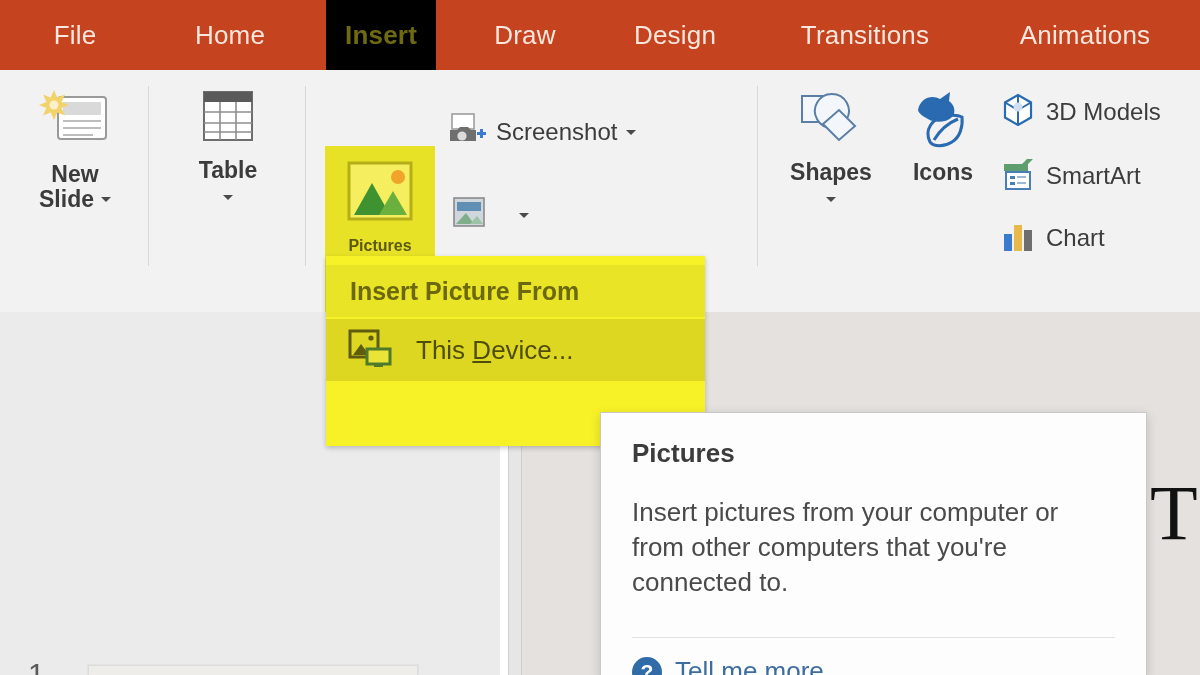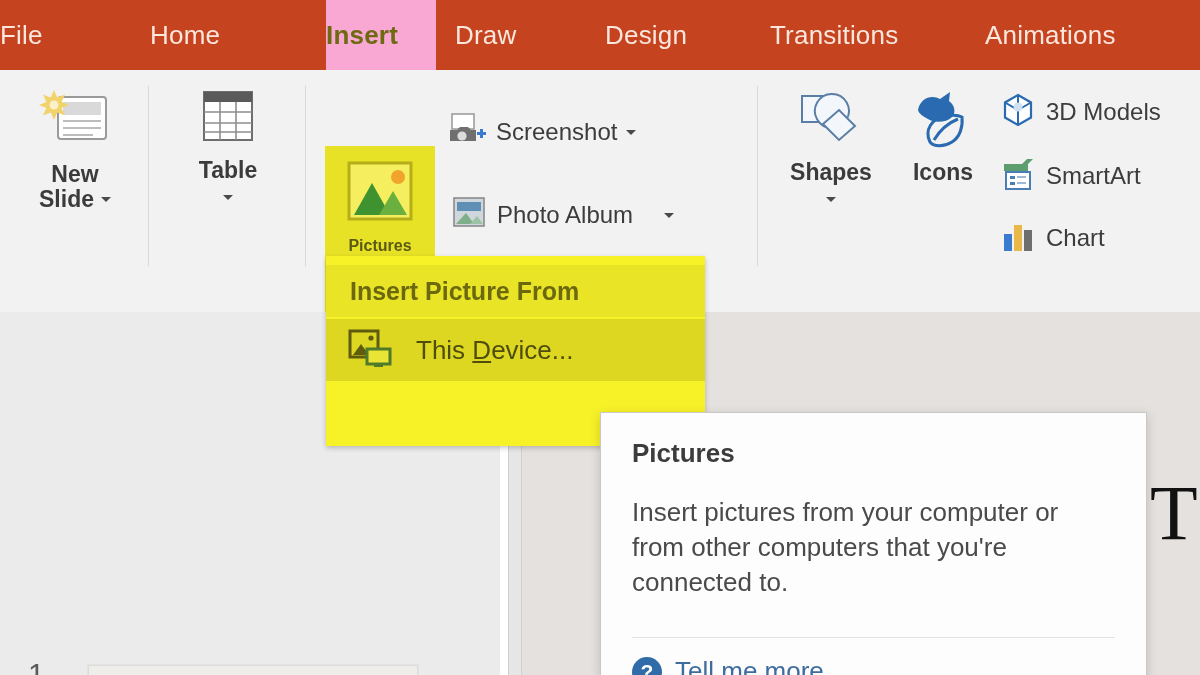--- a/index.html
+++ b/index.html
@@ -11,26 +11,26 @@
   }
   .app{position:absolute;inset:0;}
 
   
   .tabbar{
     position:absolute;left:0;top:0;width:1200px;height:70px;
     background:#c5431f;
   }
   .tab{
     position:absolute;top:0;height:70px;
-    display:flex;align-items:center;justify-content:flex-start;
+    display:flex;align-items:center;justify-content:center;
     color:#fbe7dd;font-size:26px;font-weight:400;letter-spacing:.2px;
     white-space:nowrap;
   }
   .tab.active{
-    background:#f9a8d4;color:#6e6a11;font-weight:700;
+    background:#000000;color:#6e6a11;font-weight:700;
   }
 
   
   .ribbon{
     position:absolute;left:0;top:70px;width:1200px;height:242px;
     background:#f2f2f2;
     border-bottom:1px solid #d7d7d7;
   }
   .sep{position:absolute;top:16px;width:1px;height:180px;background:#d8d8d8;}
 
@@ -217,21 +217,20 @@
 
     <div class="smallbtn" style="left:450px;top:124px;">
       <span>
         <svg width="38" height="38" viewBox="0 0 38 38">
           <rect x="4" y="4" width="30" height="28" fill="#cfd6dc" stroke="#8a8a8a" stroke-width="1.6"></rect>
           <rect x="7" y="8" width="24" height="9" fill="#5f8fb5"></rect>
           <path d="M6 30 L16 19 L24 30 Z" fill="#7fae8a"></path>
           <path d="M20 30 L27 22 L33 30 Z" fill="#9dc3a6"></path>
         </svg>
       </span>
-      <span class="cap">Photo Album</span>
       <span class="caret sm" style="margin-left:22px;"></span>
     </div>
 
     <div class="bigbtn" style="left:778px;top:14px;width:106px;">
       <span>
         <svg width="78" height="72" viewBox="0 0 78 72">
           <path d="M10 12 h28 v26 h-28 Z" fill="#f3f7fb" stroke="#5a7ea5" stroke-width="2"></path>
           <path d="M40 10 a17 17 0 1 1 -0.2 0 Z" fill="#f3f7fb" stroke="#5a7ea5" stroke-width="2"></path>
           <path d="M31 40 L47 26 L63 42 L47 56 Z" fill="#f3f7fb" stroke="#5a7ea5" stroke-width="2"></path>
         </svg>

